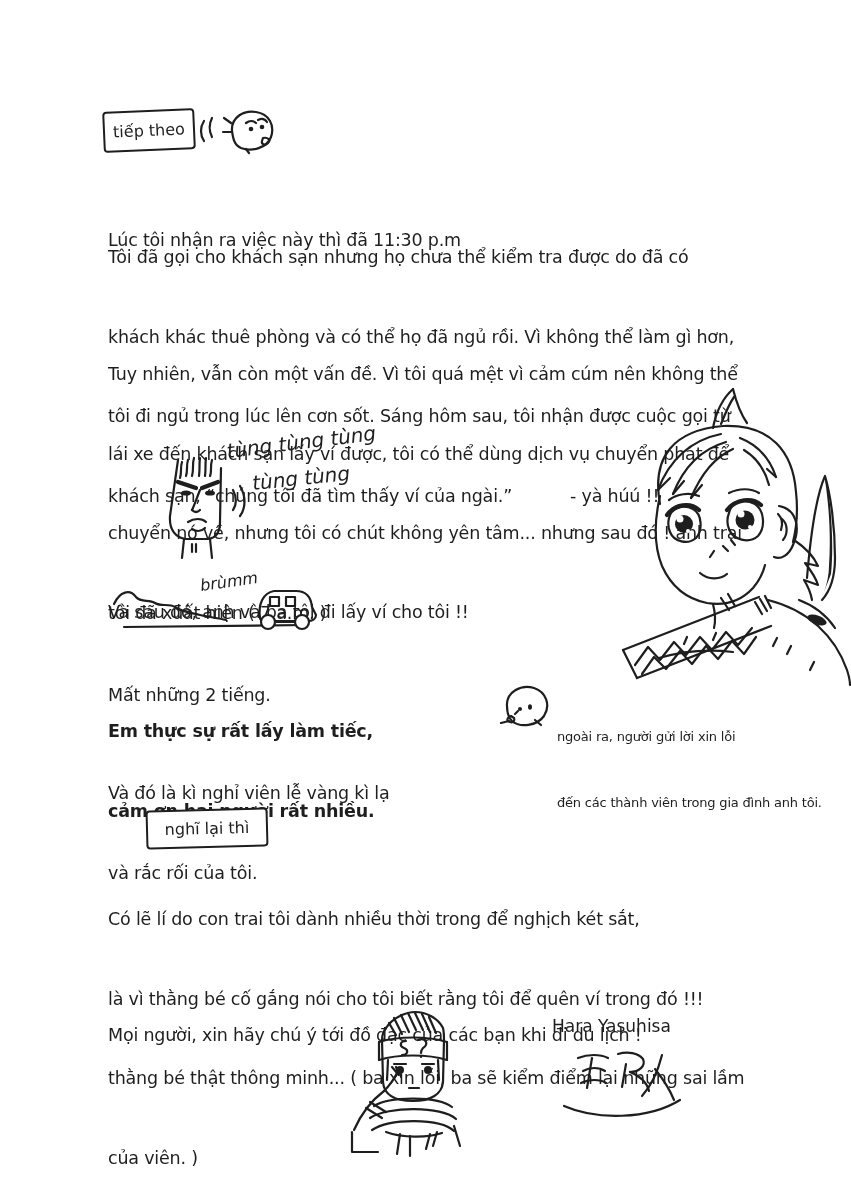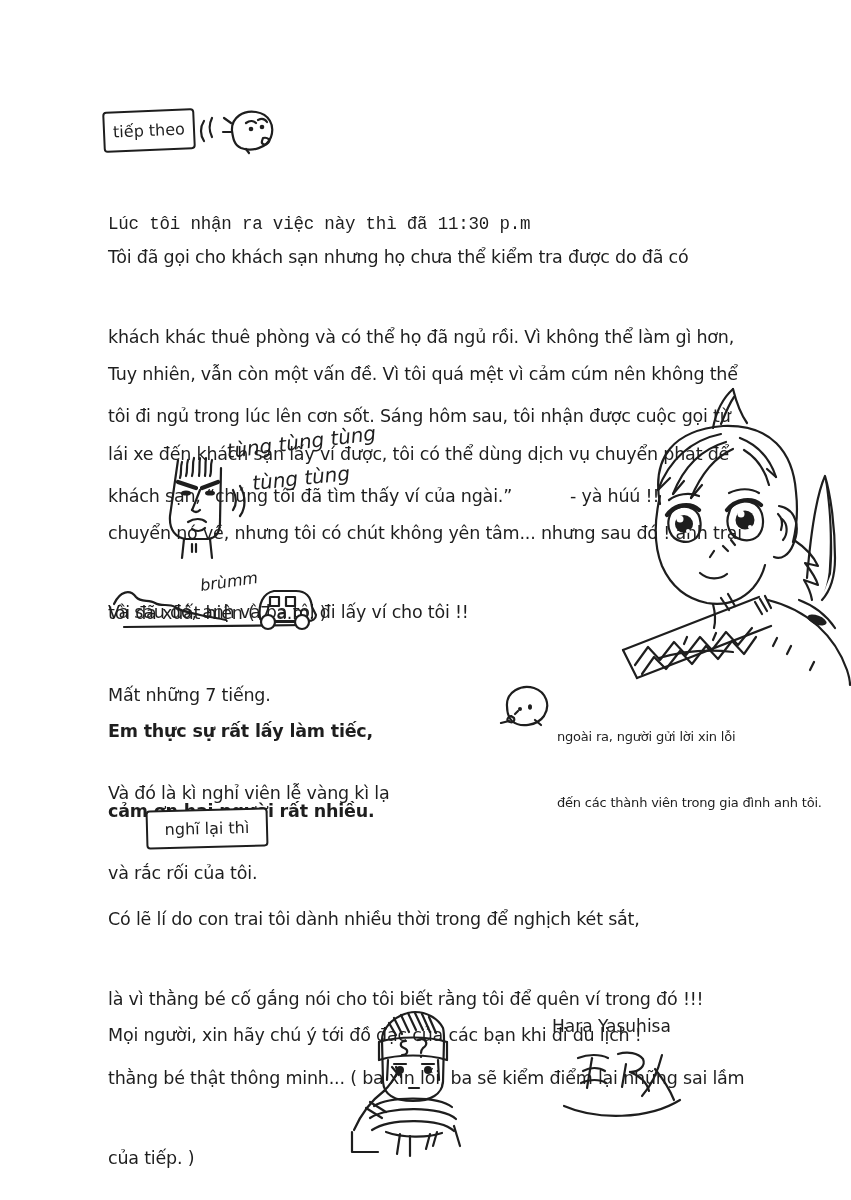--- a/index.html
+++ b/index.html
@@ -45,21 +45,21 @@
     <path d="M37,20 L30,15"></path>
       <path d="M37,29 L29,29"></path>
     <circle class="fill" cx="57" cy="26" r="2.3"></circle>
       <circle class="fill" cx="68" cy="24" r="2.3"></circle>
     <path d="M52,20 C56,17 60,18 62,20"></path>
       <path d="M64,17 C68,15 71,16 73,19"></path>
     <path d="M69,35 C74,34 77,37 74,40 C71,43 67,41 68,38 Z"></path>
     <path d="M52,46 L55,50"></path>
   </svg>
 
-  <div class="t" style="left:108px; top:158px;font-family:Liberation Mono, monospace;">
+  <div class="t" style="left:108px; top:174px;">
     <div>Lúc tôi nhận ra việc này thì đã 11:30 p.m</div>
   </div>
 
   <div class="t" style="left:108px; top:191px;">
     <div>Tôi đã gọi cho khách sạn nhưng họ chưa thể kiểm tra được do đã có</div>
     <div>khách khác thuê phòng và có thể họ đã ngủ rồi. Vì không thể làm gì hơn,</div>
     <div>tôi đi ngủ trong lúc lên cơn sốt. Sáng hôm sau, tôi nhận được cuộc gọi từ</div>
     <div><span>khách sạn, “chúng tôi đã tìm thấy ví của ngài.”</span><span class="exclaim">- yà húú !!</span></div>
   </div>
 
@@ -107,21 +107,21 @@
     <path d="M150,44 C148,30 153,19 164,17 L186,17 C196,17 201,23 202,33 L206,41 C206,45 202,47 198,47 L156,47 C151,47 150,46 150,44 Z"></path>
     <path d="M160,23 h9 v9 h-9 Z"></path>
       <path d="M176,23 h9 v9 h-9 Z"></path>
     <circle class="wfill" cx="158" cy="48" r="7"></circle>
       <circle class="wfill" cx="192" cy="48" r="7"></circle>
     <path d="M165,48 L185,48"></path>
   </svg>
   <div class="sfx" style="left:200px; top:572px; font-size:16px; transform:rotate(-8deg);">brùmm</div>
 
   <div class="t" style="left:108px; top:629px;">
-    <div>Mất những 7 tiếng.</div>
+    <div>Mất những 2 tiếng.</div>
   </div>
 
   <div class="t" style="left:108px; top:665px;font-weight:bold;">
     <div>Em thực sự rất lấy làm tiếc,</div>
     <div>cảm ơn hai người rất nhiều.</div>
   </div>
 
   <svg class="art" style="left:497px; top:680px;" width="58" height="52" viewBox="0 0 58 52">
     <path d="M10,26 C9,12 24,4 37,8 C49,12 54,25 47,36 C40,46 23,48 15,41 C11,37 10,32 10,26 Z"></path>
     <ellipse class="fill" cx="33" cy="27" rx="2" ry="2.8"></ellipse>
@@ -143,21 +143,21 @@
   </div>
 
   <div class="hand-box" style="left:146px; top:809px; width:118px; height:35px; transform:rotate(-1.5deg);">
     <span>nghĩ lại thì</span>
   </div>
 
   <div class="t" style="left:108px; top:853px;">
     <div>Có lẽ lí do con trai tôi dành nhiều thời trong để nghịch két sắt,</div>
     <div>là vì thằng bé cố gắng nói cho tôi biết rằng tôi để quên ví trong đó !!!</div>
     <div>thằng bé thật thông minh... ( ba xin lỗi, ba sẽ kiểm điểm lại những sai lầm</div>
-    <div>của tiếp. )</div>
+    <div>của viên. )</div>
   </div>
 
   <div class="t" style="left:108px; top:969px;">
     <div>Mọi người, xin hãy chú ý tới đồ đạc của các bạn khi đi du lịch !</div>
   </div>
 
   <svg class="art" style="left:563px; top:388px;" width="288" height="298" viewBox="0 0 288 298">
     <g stroke-width="2.3">
 
       <path d="M150,40 C153,24 160,10 170,1"></path>

